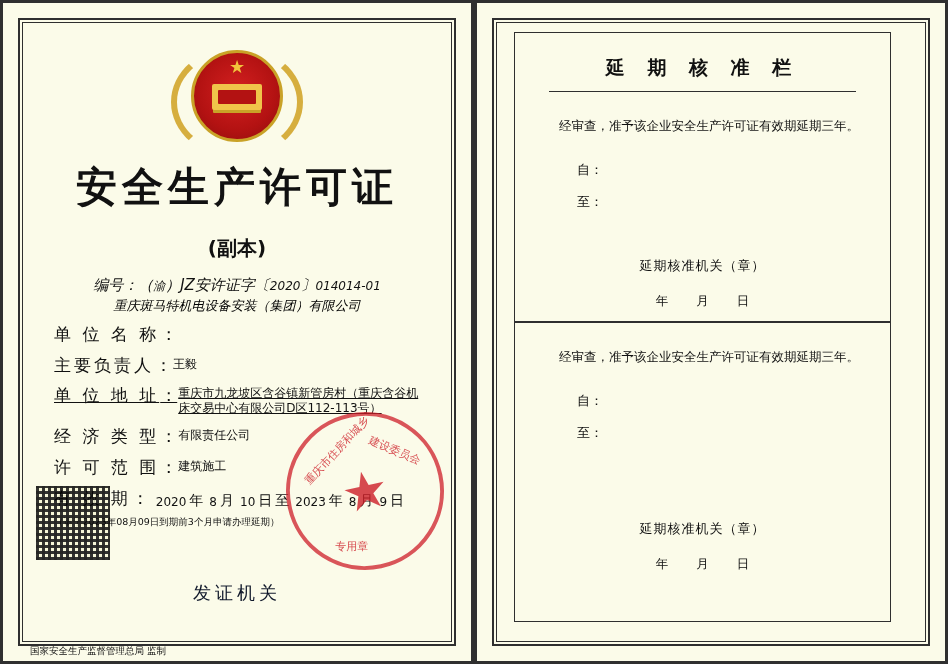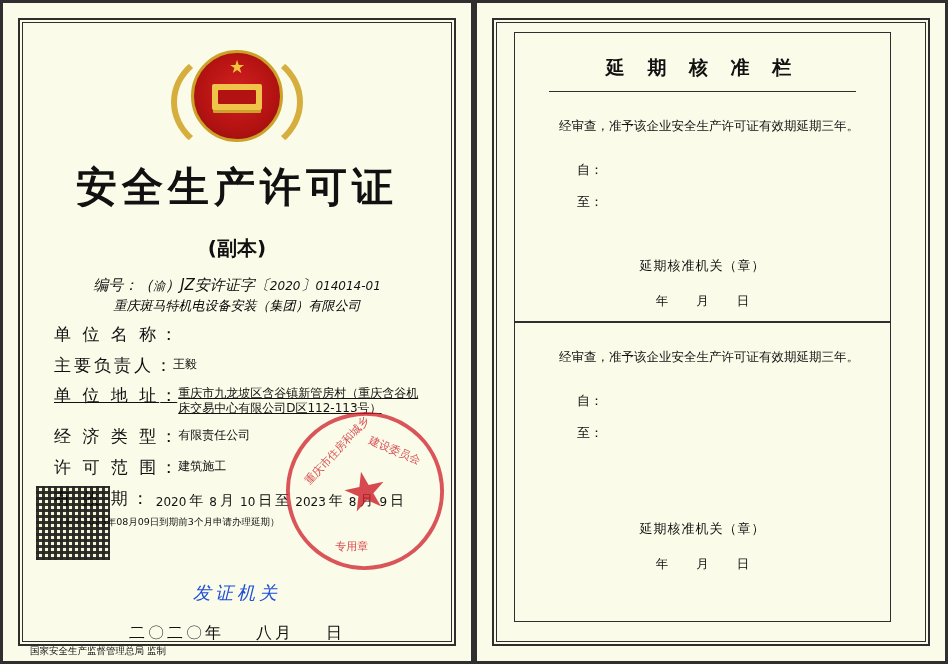--- a/index.html
+++ b/index.html
@@ -105,21 +105,21 @@
   .company{
     text-align:center;font-size:13px;margin-top:2px;font-style:italic;
   }
   .valid{
     display:flex;align-items:flex-end;margin-top:8px;font-size:17px;letter-spacing:3px;
   }
   .valid .small{font-size:12px;letter-spacing:0;margin:0 3px 1px 3px;}
   .note{font-size:9.5px;margin-top:6px;color:#111;}
 
   .issuer{
-    text-align:center;font-size:18px;letter-spacing:4px;margin-top:52px;color:#1d4ed8;font-style:italic;
+    text-align:center;font-size:18px;letter-spacing:4px;margin-top:52px;color:#0f172a;
   }
   .date{
     text-align:center;font-size:16px;letter-spacing:3px;margin-top:18px;color:#111;
   }
   .date .sp{margin:0 16px;}
 
   .qr{
     position:absolute;left:36px;bottom:104px;width:74px;height:74px;
     background:
       repeating-linear-gradient(0deg,#111 0 3px,#fbfbe9 3px 6px),
@@ -241,23 +241,20 @@
           <span style="font-size:14px">月</span>
           <span class="small">9</span>
           <span style="font-size:14px">日</span>
         </div>
 
         <div class="note">（请于2023年08月09日到期前3个月申请办理延期）</div>
       </div>
 
       <div class="issuer">发证机关</div>
 
-      <div class="date">
-        <span>二〇二〇</span><span>年</span><span class="sp"></span><span>八</span><span>月</span><span class="sp"></span><span></span><span>日</span>
-      </div>
     </div>
 
     <div class="qr"></div>
 
     <div class="stamp">
       <div class="starbig">★</div>
       <div class="txt">
         <span class="t1">重庆市住房和城乡</span>
         <span class="t2">建设委员会</span>
         <span class="t3">专用章</span>

